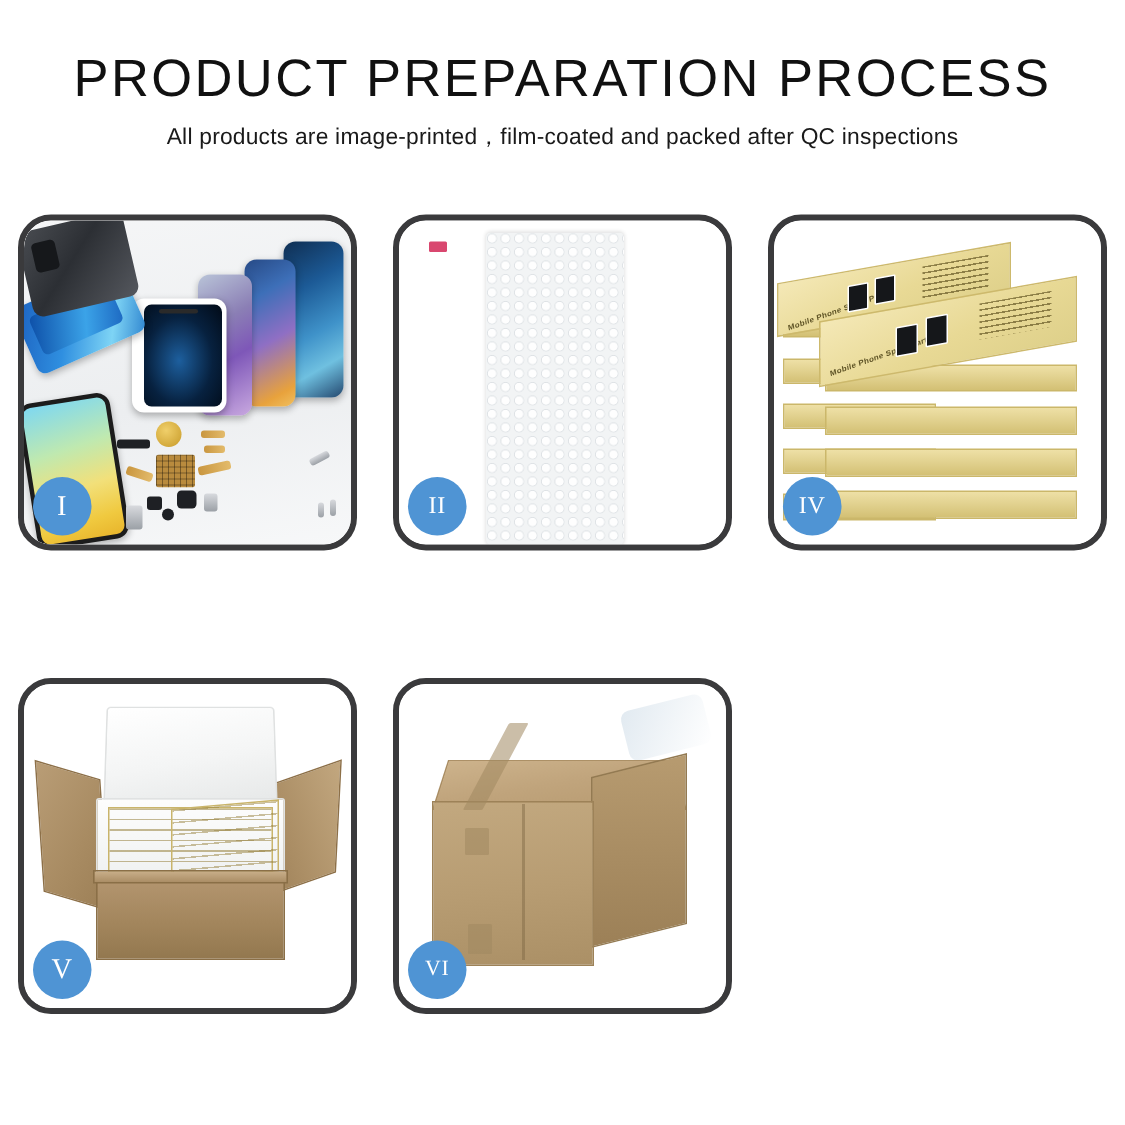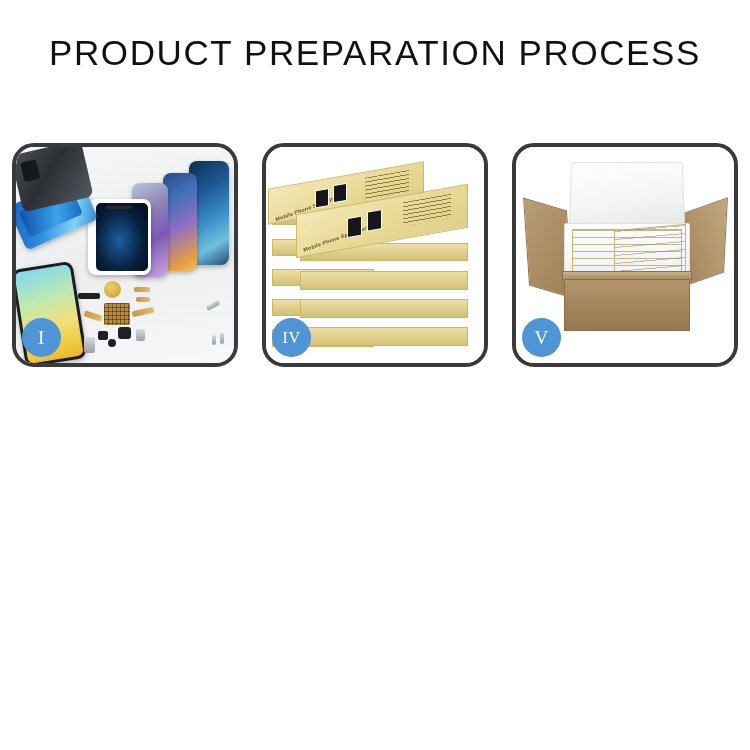--- a/index.html
+++ b/index.html
@@ -402,20 +402,21 @@
     border-radius: 6px;
   }
 </style>
 </head>
 <body>
 
 <div id="page">
 
   <div class="header">
     <div class="title">PRODUCT PREPARATION PROCESS</div>
+    <div class="subtitle">All products are image-printed，film-coated and packed after QC inspections</div>
   </div>
 
   <div class="grid">
 
     <div class="card">
       <div class="card-photo">
         <div class="scene-parts">
           <div class="ph ph-e"></div>
           <div class="ph ph-d"></div>
           <div class="ph ph-c"></div>
@@ -437,20 +438,36 @@
           <div class="bit silver" style="left:68px;top:190px;width:11px;height:16px;border-radius:2px;"></div>
           <div class="bit dark" style="left:92px;top:192px;width:8px;height:8px;border-radius:50%;"></div>
           <div class="bit silver" style="left:196px;top:188px;width:4px;height:10px;"></div>
           <div class="bit silver" style="left:204px;top:186px;width:4px;height:11px;"></div>
           <div class="bit silver" style="left:190px;top:156px;width:14px;height:5px;transform:rotate(-28deg);"></div>
         </div>
       </div>
       <div class="badge">I</div>
     </div>
 
+    <div class="card">
+      <div class="card-photo">
+        <div class="scene-bubble">
+          <div class="lcd-panel"></div>
+          <div class="lcd-tag"></div>
+          <div class="lcd-cable"></div>
+          <div class="lcd-conn" style="left:88px;top:80px;width:16px;height:8px;"></div>
+          <div class="lcd-chip" style="left:90px;top:104px;width:12px;height:11px;"></div>
+          <div class="lcd-conn" style="left:68px;top:182px;width:14px;height:9px;"></div>
+          <div class="lcd-conn" style="left:126px;top:182px;width:14px;height:9px;"></div>
+          <div class="lcd-foot"></div>
+          <div class="bw-sheet"></div>
+        </div>
+      </div>
+      <div class="badge wide">II</div>
+    </div>
 
 
     <div class="card">
       <div class="card-photo">
         <div class="scene-stack">
 
           <div class="sb" style="left:6px;top:62px;width:102px;height:16px;"></div>
           <div class="sb" style="left:6px;top:92px;width:102px;height:17px;"></div>
           <div class="sb" style="left:6px;top:122px;width:102px;height:17px;"></div>
           <div class="sb" style="left:6px;top:152px;width:102px;height:17px;"></div>
@@ -489,15 +506,30 @@
           <div class="ct-foam-box"></div>
           <div class="ct-gold-stack"></div>
           <div class="ct-gold-stack2"></div>
           <div class="ct-body-rim"></div>
           <div class="ct-body"></div>
         </div>
       </div>
       <div class="badge">V</div>
     </div>
 
+    <div class="card">
+      <div class="card-photo">
+        <div class="scene-ship">
+          <div class="sh-wrap-glint"></div>
+          <div class="sh-top"></div>
+          <div class="sh-side"></div>
+          <div class="sh-front"></div>
+          <div class="sh-tape" style="left:58px;top:26px;width:13px;height:58px;transform:skewX(-28deg);"></div>
+          <div class="sh-seam" style="left:82px;top:80px;width:1.5px;height:104px;"></div>
+          <div class="sh-tape" style="left:44px;top:96px;width:16px;height:18px;"></div>
+          <div class="sh-tape" style="left:46px;top:160px;width:16px;height:20px;"></div>
+        </div>
+      </div>
+      <div class="badge xwide">VI</div>
+    </div>
 
   </div>
 </div>
 
 </body></html>

